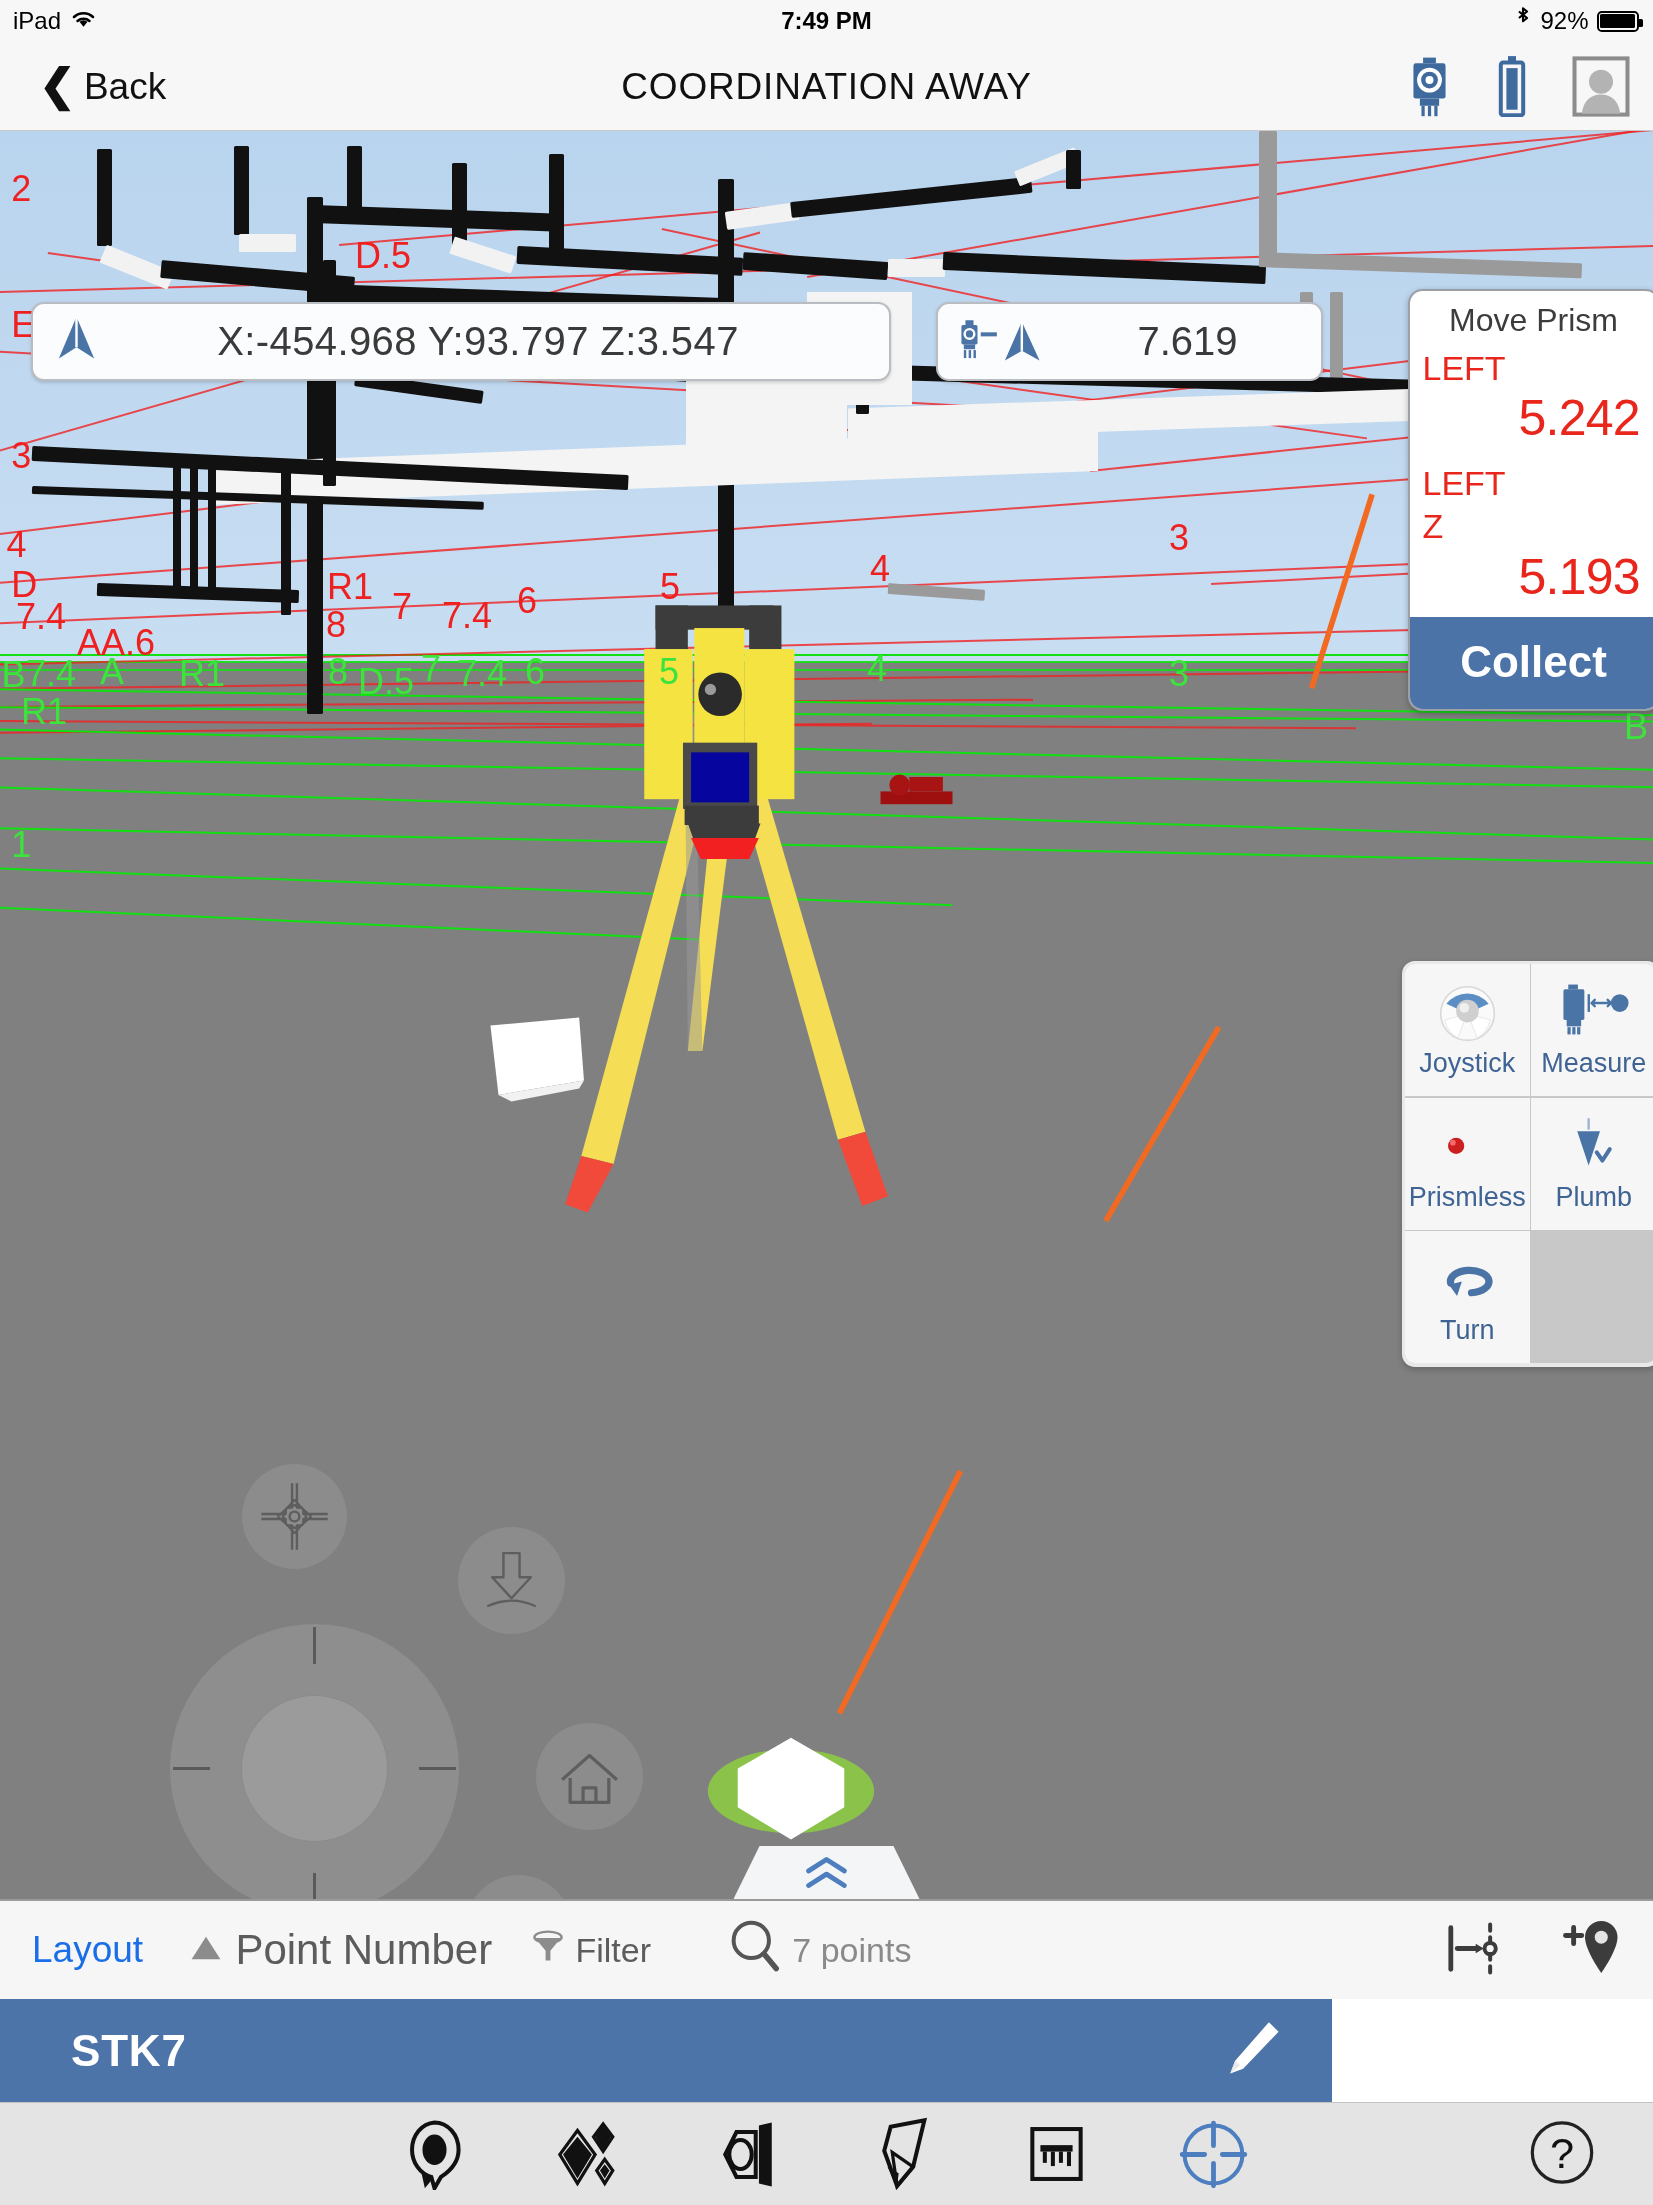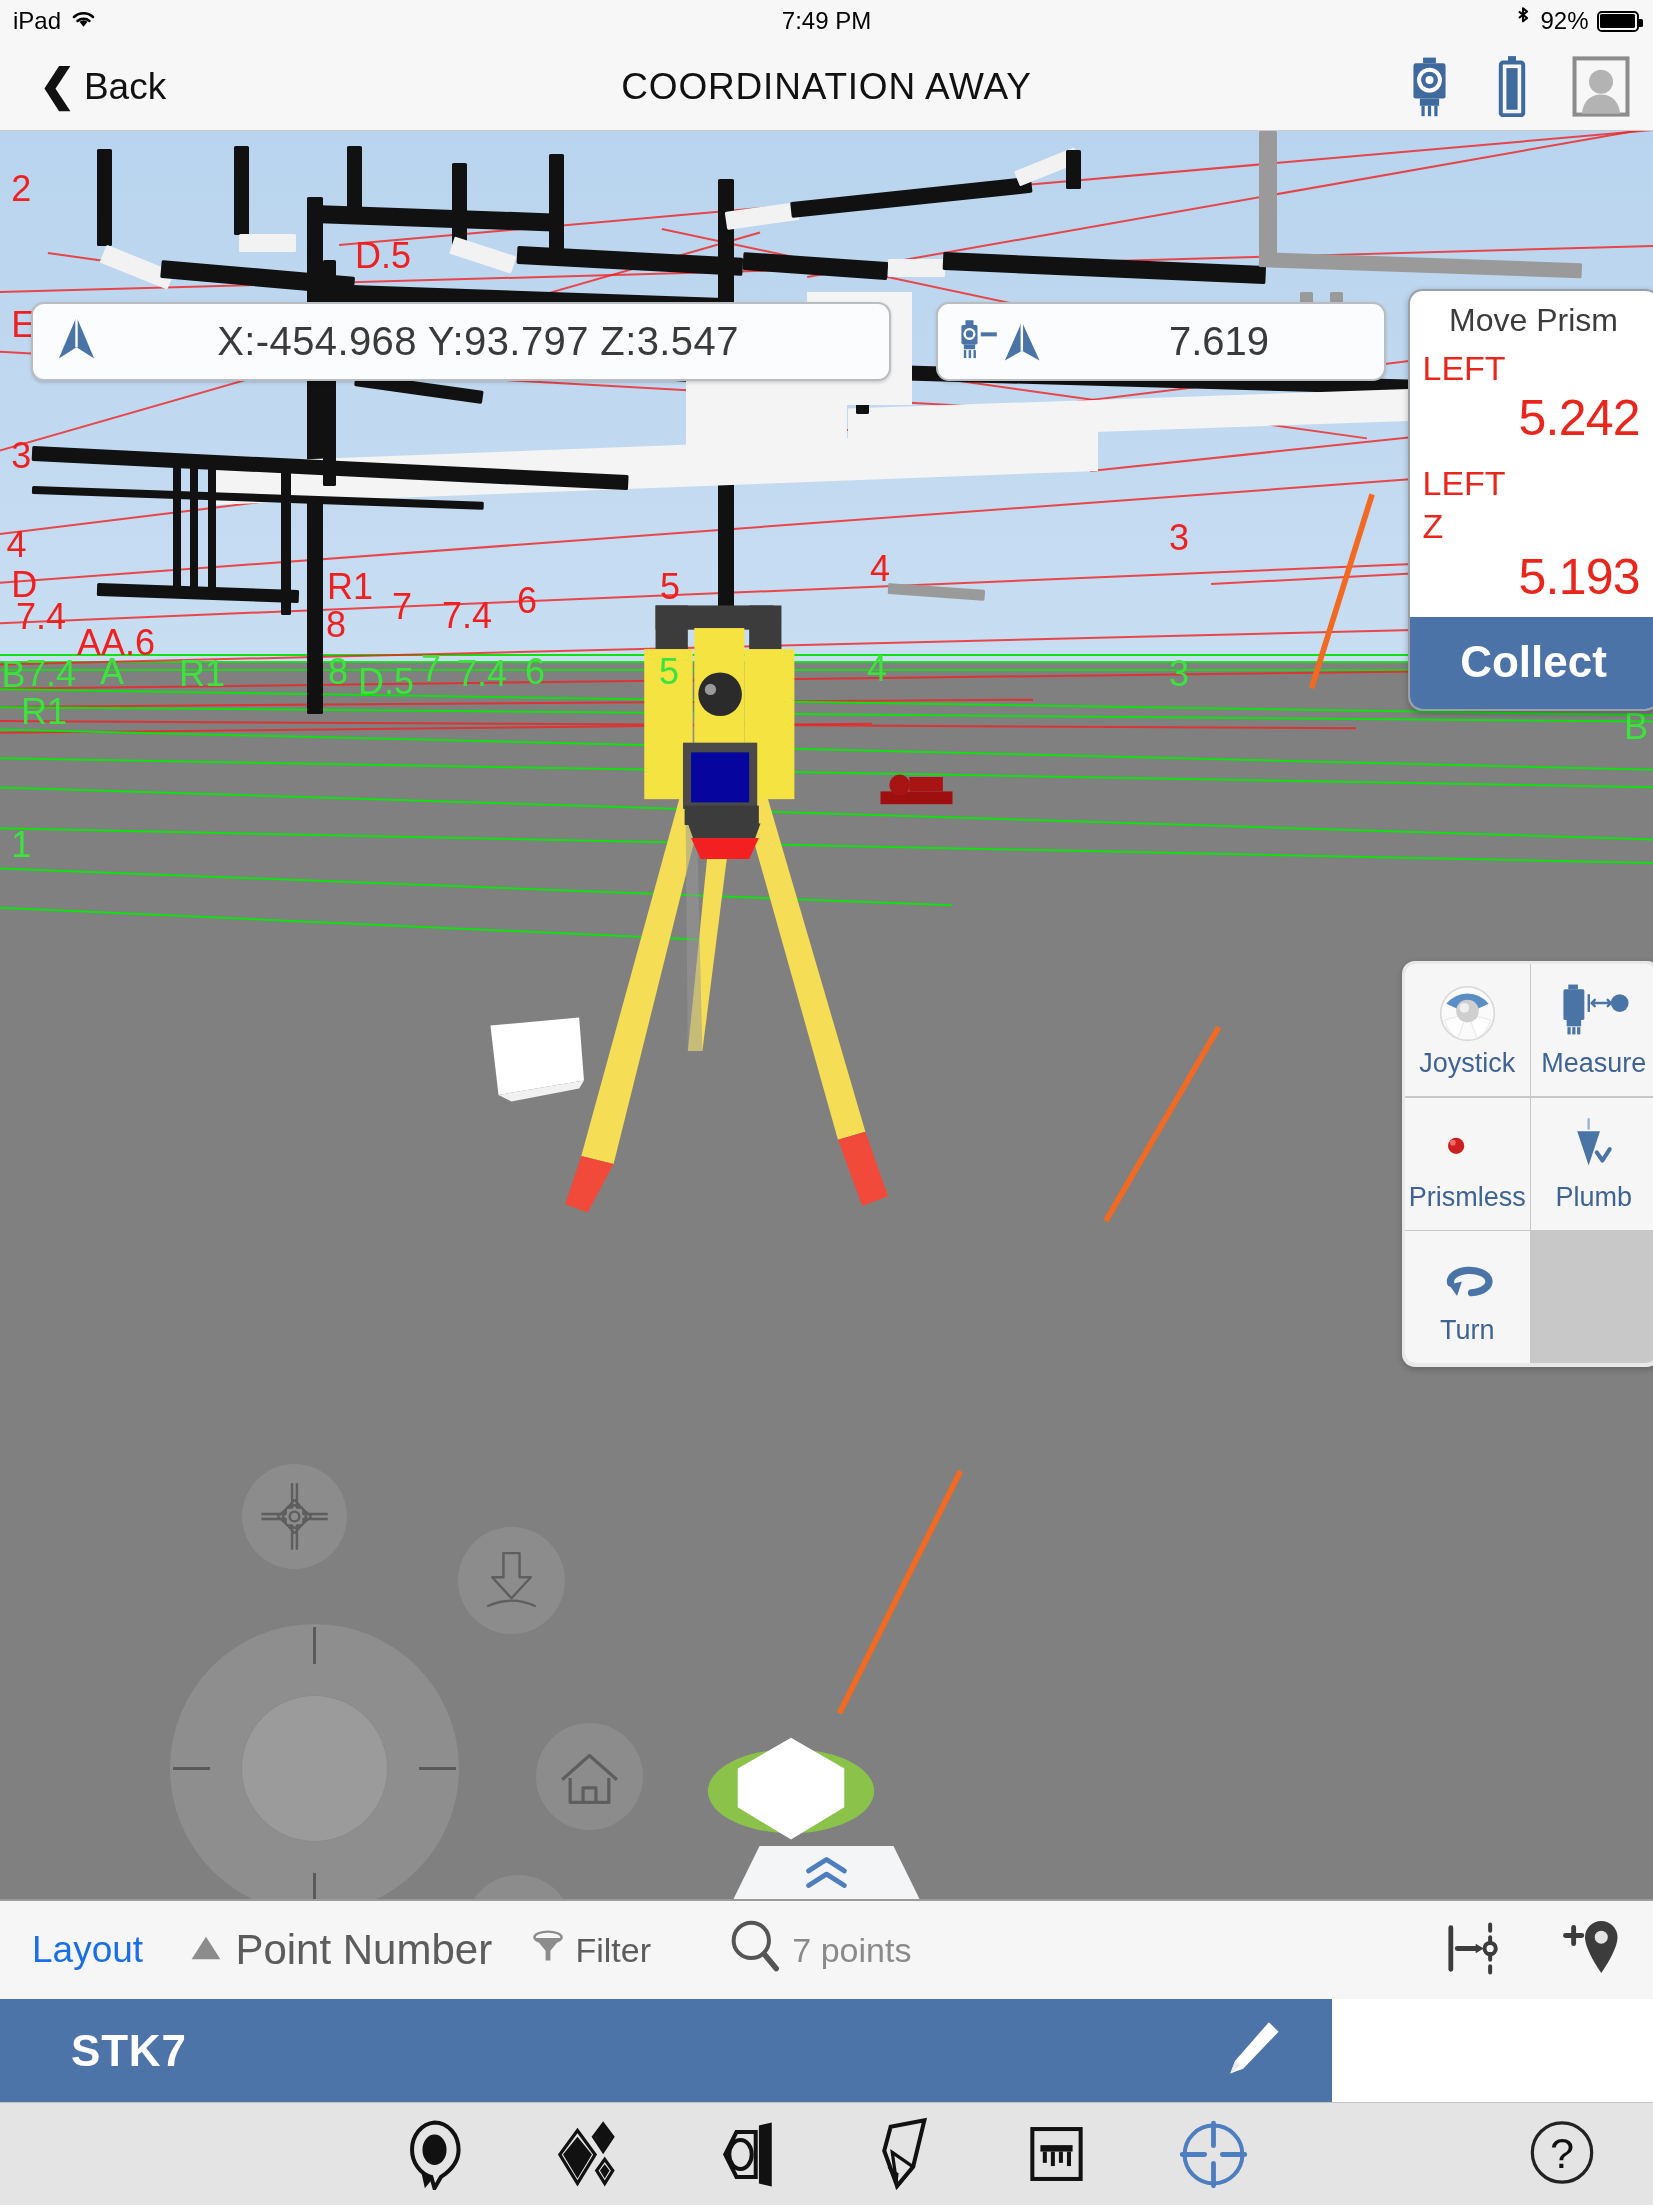--- a/index.html
+++ b/index.html
@@ -12,21 +12,21 @@
   }
 
   
   #statusbar{
     position:absolute; left:0; top:0; width:1653px; height:42px;
     background:#f7f7f7;
     display:flex; align-items:center;
     font-size:24px; color:#000;
   }
   #statusbar .sb-left{ position:absolute; left:13px; display:flex; align-items:center; gap:8px;}
-  #statusbar .sb-center{ position:absolute; left:0; width:1653px; text-align:center; font-weight:400;}
+  #statusbar .sb-center{ position:absolute; left:0; width:1653px; text-align:center; font-weight:700;}
   #statusbar .sb-right{ position:absolute; right:14.5px; display:flex; align-items:center; gap:8px;}
   .battery-shell{
     width:42px;height:21px;border:2.4px solid #000;border-radius:4.8px;position:relative;
     display:inline-block;
   }
   .battery-shell:after{
     content:""; position:absolute; right:-6.5px; top:6.5px; width:4px;height:8px;background:#000;border-radius:0 1.6px 1.6px 0;
   }
   .battery-fill{ position:absolute; left:1.6px; top:1.6px; bottom:1.6px; width:92%; background:#000; border-radius:1.6px;}
 
@@ -82,21 +82,21 @@
     position:absolute; left:31px; top:171px; width:860px; height:79px;
     background:#fbfcfd; border:2.4px solid #b9bdc2; border-radius:13px;
     display:flex; align-items:center;
     box-shadow:0 1.6px 3.2px rgba(0,0,0,.15);
   }
   #coord-bar .tri{ margin-left:21px; }
   #coord-values{
     flex:1; text-align:center; font-size:40px; color:#3a3a3a; letter-spacing:0.4px; padding-right:32px;
   }
   #dist-bar{
-    position:absolute; left:936px; top:171px; width:450px; height:79px;
+    position:absolute; left:936px; top:171px; width:387px; height:79px;
     background:#fbfcfd; border:2.4px solid #b9bdc2; border-radius:13px;
     display:flex; align-items:center;
     box-shadow:0 1.6px 3.2px rgba(0,0,0,.15);
     gap:24px;
   }
   #dist-bar .icn{ margin-left:21px; display:flex; align-items:center;}
   #dist-value{ flex:1; text-align:center; font-size:40px; color:#3a3a3a; padding-right:16px;}
 
   
   #move-prism{

